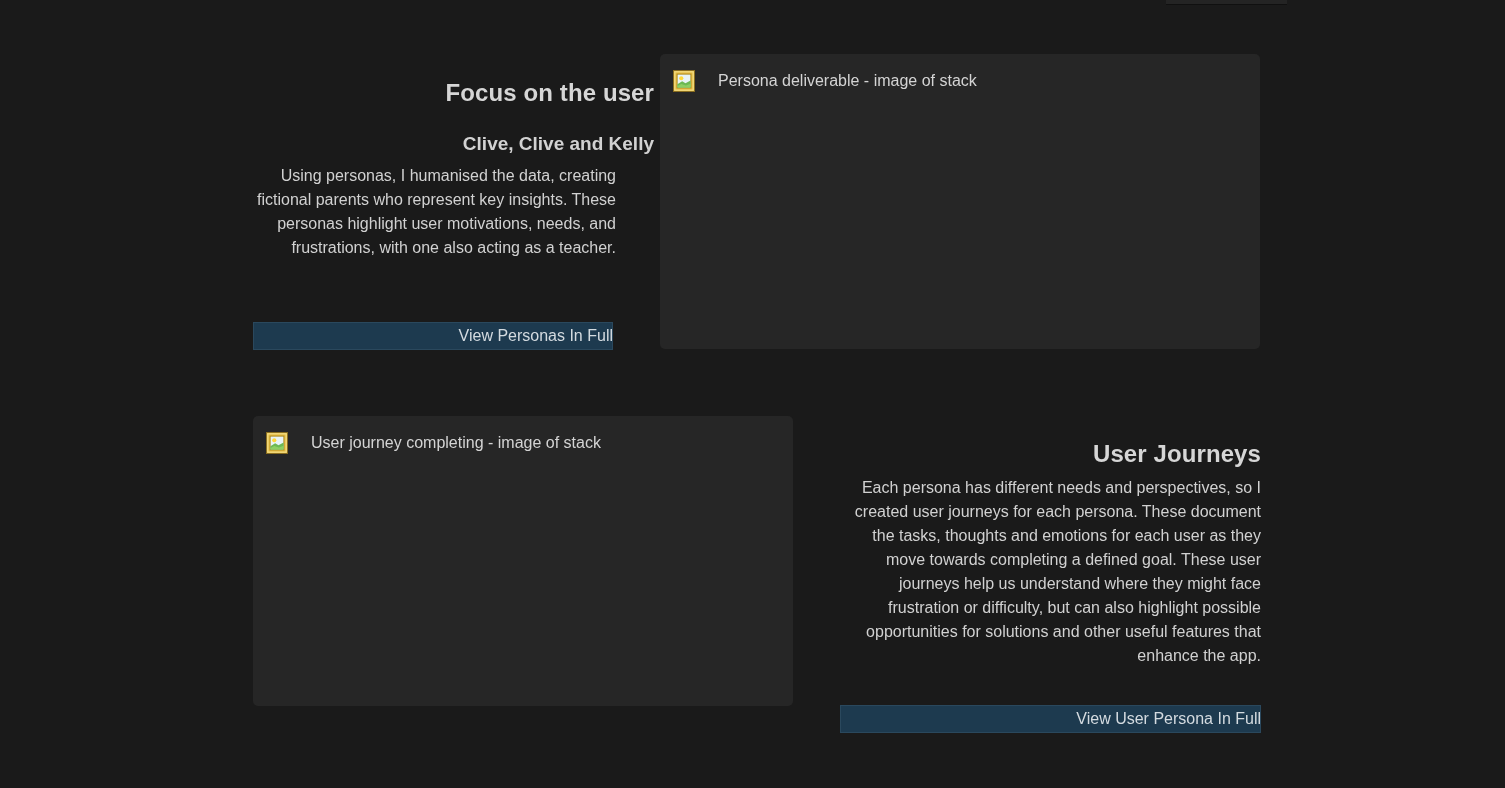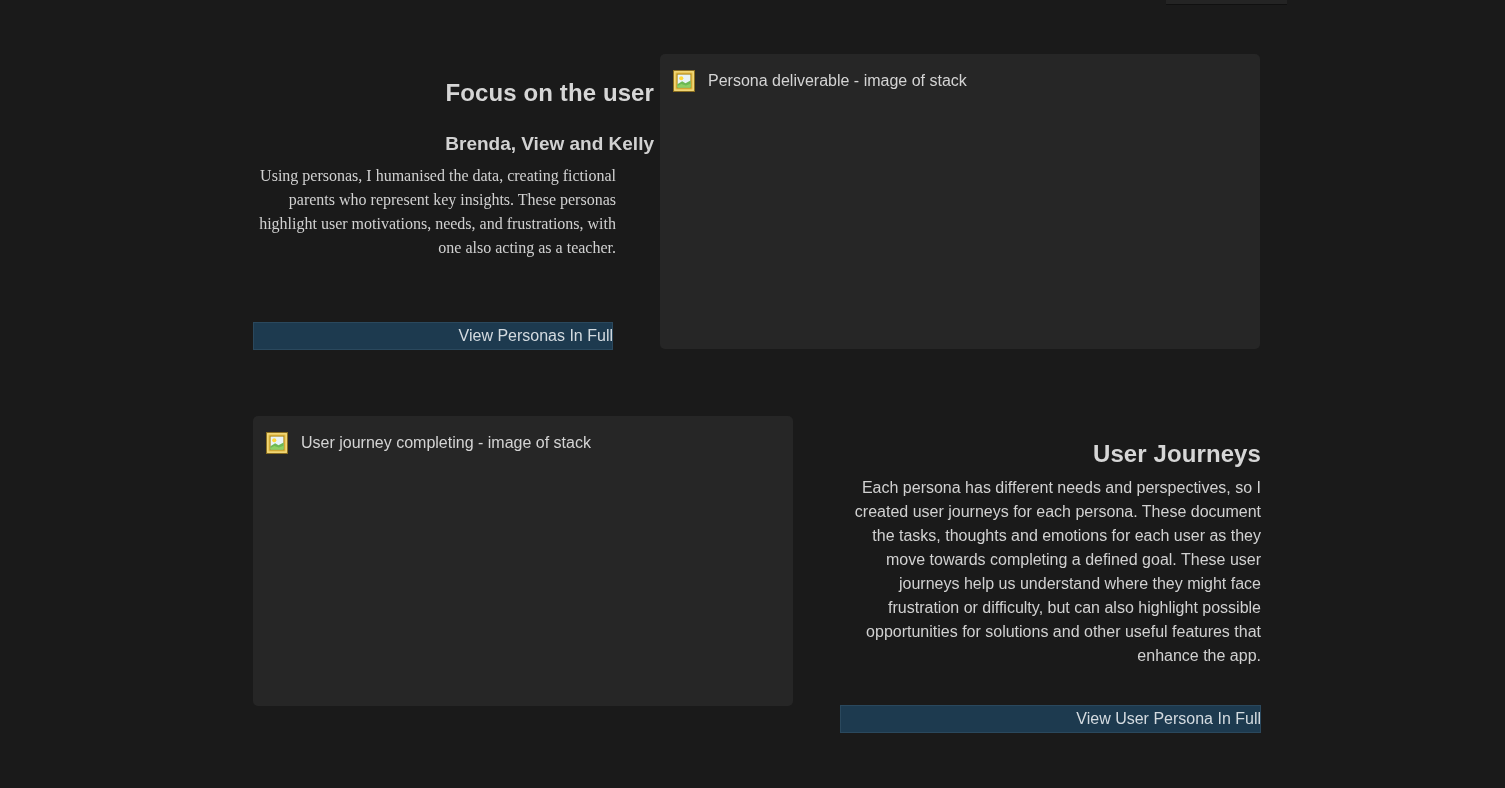--- a/index.html
+++ b/index.html
@@ -63,21 +63,21 @@
   
   .card {
     box-sizing: border-box;
     background: #262626;
     border-radius: 5px;
     cursor: pointer;
   }
   .card-header {
     display: flex;
     align-items: center;
-    gap: 13px;
+    gap: 23px;
     padding: 16px 12px 0 13px;
   }
   .card-label {
     font-size: 16px;
     color: #d4d4d4;
   }
   .pic-icon {
     width: 22px;
     height: 22px;
     flex: 0 0 auto;
@@ -86,23 +86,23 @@
 </style>
 </head>
 <body>
 
 <div class="page">
 
   <div class="abs top-partial"></div>
 
   <div class="abs h-title" style="left:254px; top:78px; width:400px;">Focus on the user</div>
 
-  <div class="abs h-sub" style="left:254px; top:131px; width:400px;">Brenda, View and Kelly</div>
+  <div class="abs h-sub" style="left:254px; top:131px; width:400px;">Clive, Clive and Kelly</div>
 
-  <div class="abs body-text" style="left:254px; top:164px; width:362px;font-family:Liberation Serif, serif;">Using personas, I humanised the data, creating fictional parents who represent key insights. These personas highlight user motivations, needs, and frustrations, with one also acting as a teacher.</div>
+  <div class="abs body-text" style="left:254px; top:164px; width:362px;">Using personas, I humanised the data, creating fictional parents who represent key insights. These personas highlight user motivations, needs, and frustrations, with one also acting as a teacher.</div>
 
   <div class="abs link-block" style="left:253px; top:322px; width:360px;">View Personas In Full</div>
 
   <div class="abs card" style="left:660px; top:54px; width:600px; height:295px;">
     <div class="card-header">
       <svg class="pic-icon" viewBox="0 0 24 24">
         <rect x="0.5" y="0.5" width="23" height="23" fill="#e3b93f" stroke="#8a6d1f" stroke-width="1"></rect>
         <rect x="2" y="2" width="20" height="20" fill="none" stroke="#f3dd84" stroke-width="1.4"></rect>
         <rect x="4.5" y="4.5" width="15" height="15" fill="#e8f4f7" stroke="#a8871f" stroke-width="1"></rect>
         <circle cx="9" cy="9" r="2.3" fill="#ffd93b"></circle>

